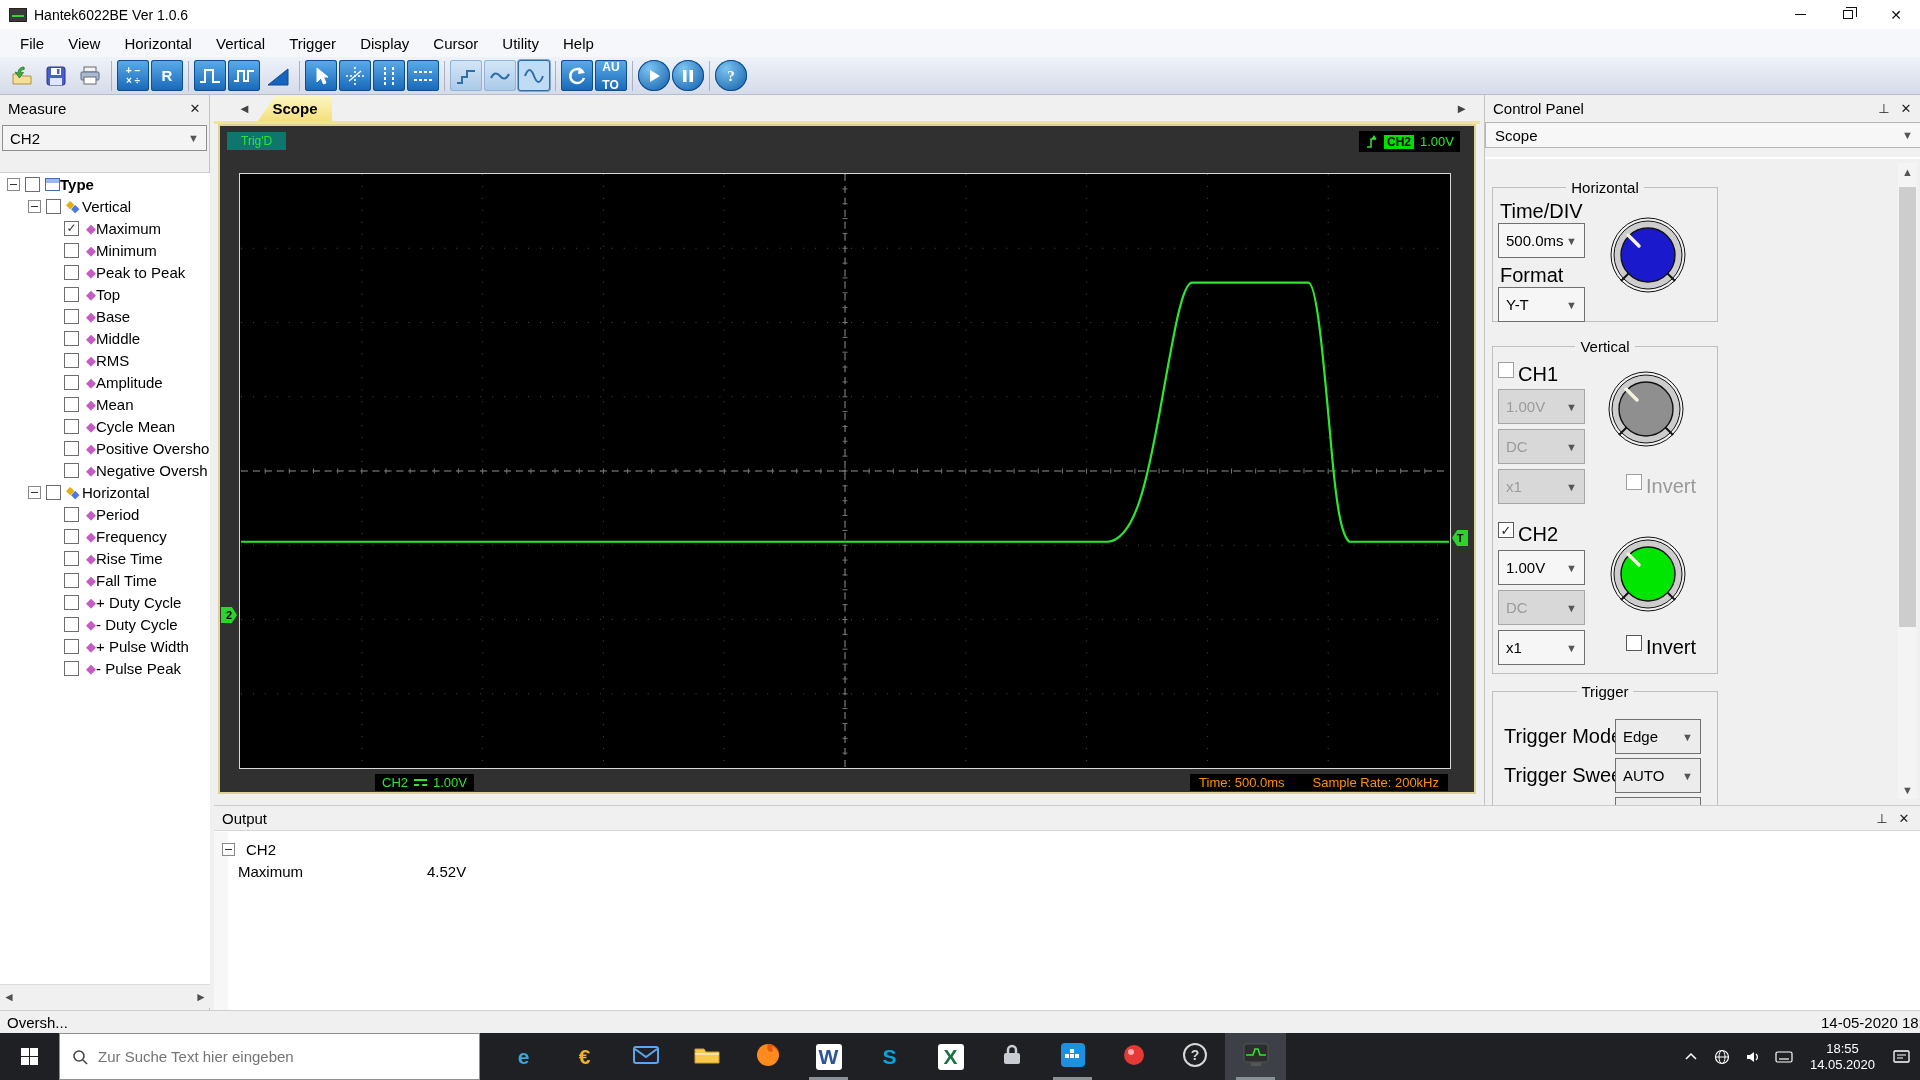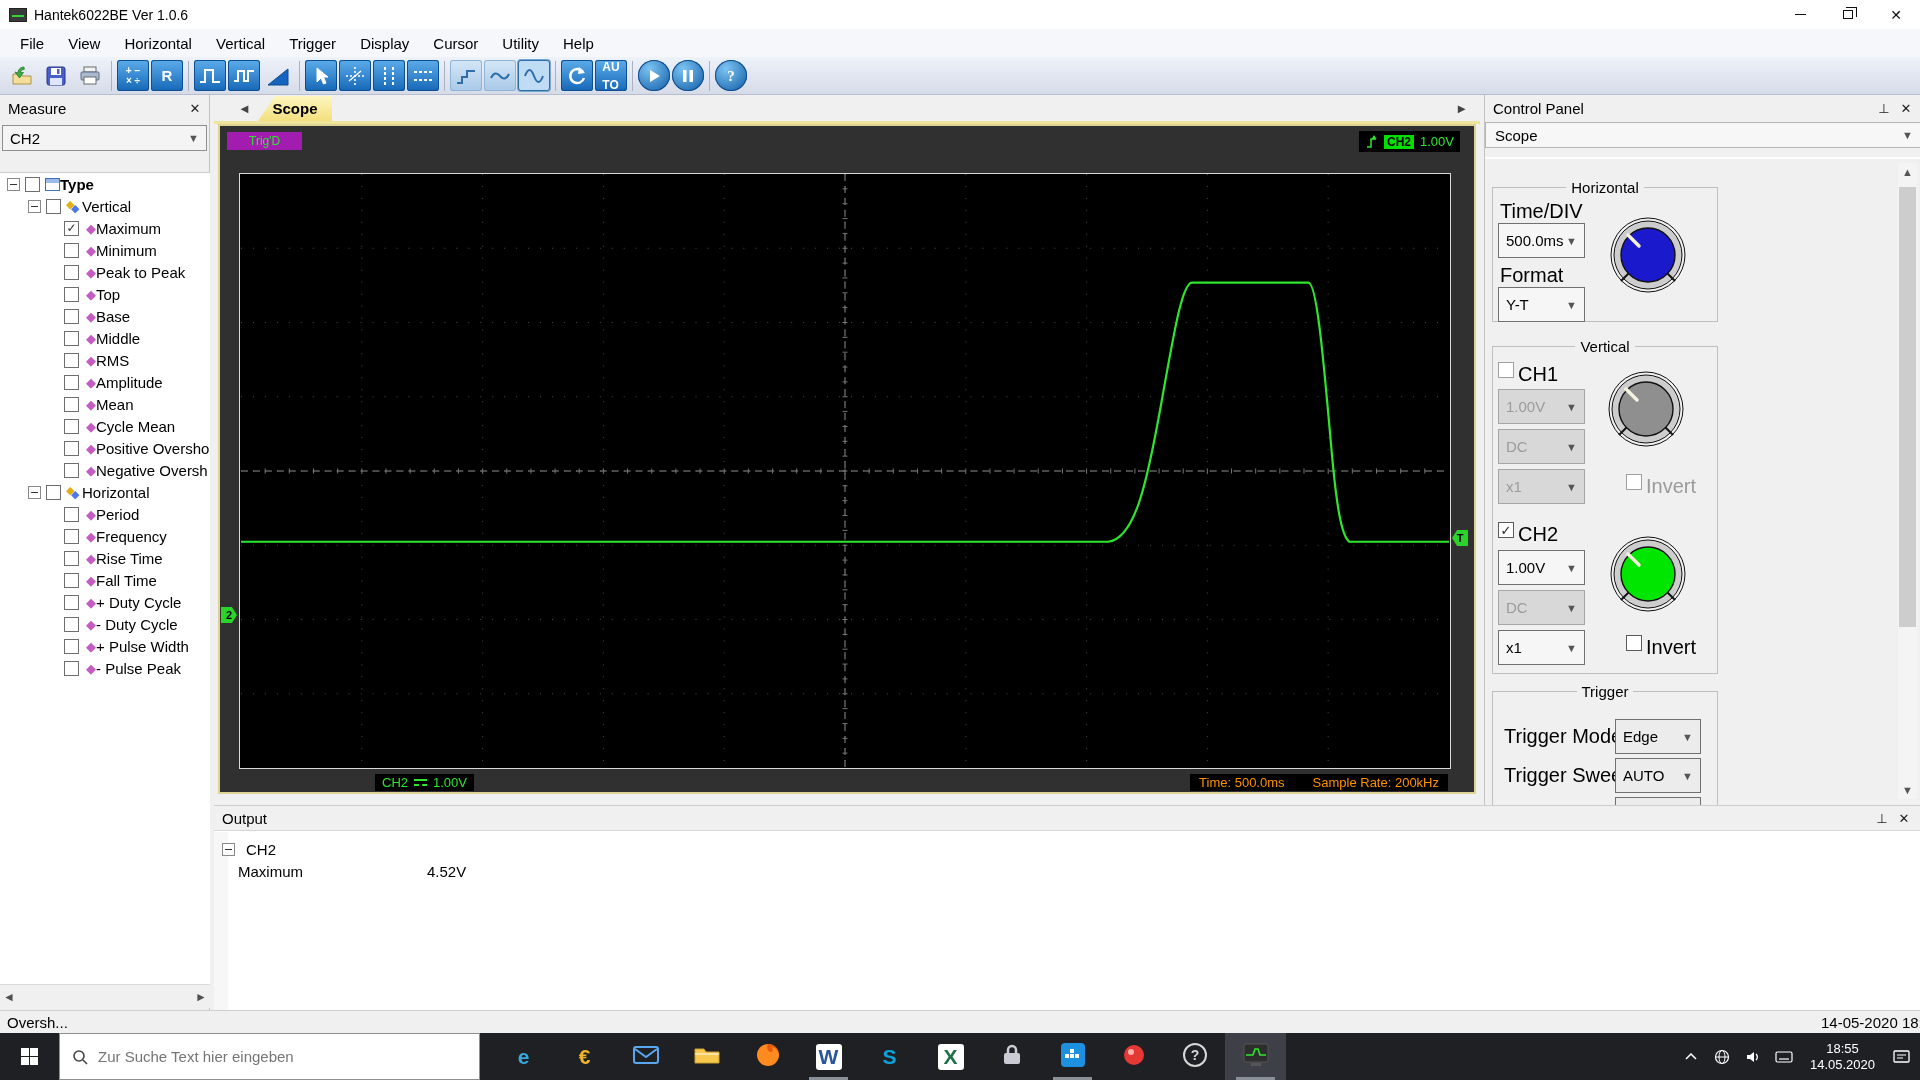--- a/index.html
+++ b/index.html
@@ -60,21 +60,21 @@
   
   #center{position:absolute;left:214px;top:95px;width:1266px;height:710px;background:#f0f0f0}
   #tabbar{position:absolute;left:0;top:0;width:1266px;height:26px;background:#f0f0f0}
   #tab-left{position:absolute;left:24px;top:6px;font-size:13px;color:#444}
   #tab-right{position:absolute;right:12px;top:6px;font-size:13px;color:#444}
   #scope-tab{position:absolute;left:44px;top:1px;width:74px;height:25px;background:linear-gradient(#fdf7c0,#f3df7e);clip-path:polygon(17px 0,100% 0,100% 100%,0 100%);display:flex;align-items:center;justify-content:center;font-size:15px;font-weight:bold}
   #tab-underline{position:absolute;left:0;top:26px;width:1266px;height:3px;background:#efe49c}
   #scope-widget{position:absolute;left:4px;top:29px;width:1258px;height:670px;background:#303030;border:2px solid #ddd494}
   #screen{position:absolute;left:19px;top:47px;width:1212px;height:596px;background:#000;border:1px solid #d8d8d8}
   #screen svg{position:absolute;left:0;top:0}
-  #trig-status{position:absolute;left:7px;top:6px;background:#a21caf;color:#2ee62e;font-size:12px;padding:2px 22px}
+  #trig-status{position:absolute;left:7px;top:6px;background:#0f766e;color:#2ee62e;font-size:12px;padding:2px 14px}
   #top-badge{position:absolute;right:14px;top:5px;background:#000;display:flex;align-items:center;gap:6px;padding:2px 6px}
   #top-badge .chbadge{background:#00e000;color:#000;font-size:12px;font-weight:bold;padding:0 3px}
   #top-badge .scale{color:#2ee62e;font-size:13px}
   #bot-badge{position:absolute;left:155px;top:648px;background:#000;color:#2ee62e;font-size:13px;display:flex;align-items:center;gap:6px;padding:1px 7px}
   .dcicon{width:13px;height:7px;border-top:2px solid #2ee62e;border-bottom:2px dashed #2ee62e}
   #time-badge{position:absolute;right:26px;top:648px;background:#000;color:#ff9100;font-size:13px;display:flex;gap:28px;padding:1px 9px}
   .marker{position:absolute;background:#2bd42b;color:#000;font-size:11px;font-weight:bold;width:16px;height:16px;display:flex;align-items:center;justify-content:center}
   #marker-ch2{left:1px;top:481px;clip-path:polygon(0 0,68% 0,100% 50%,68% 100%,0 100%)}
   #marker-trig{left:1232px;top:404px;clip-path:polygon(100% 0,32% 0,0 50%,32% 100%,100% 100%)}
 

